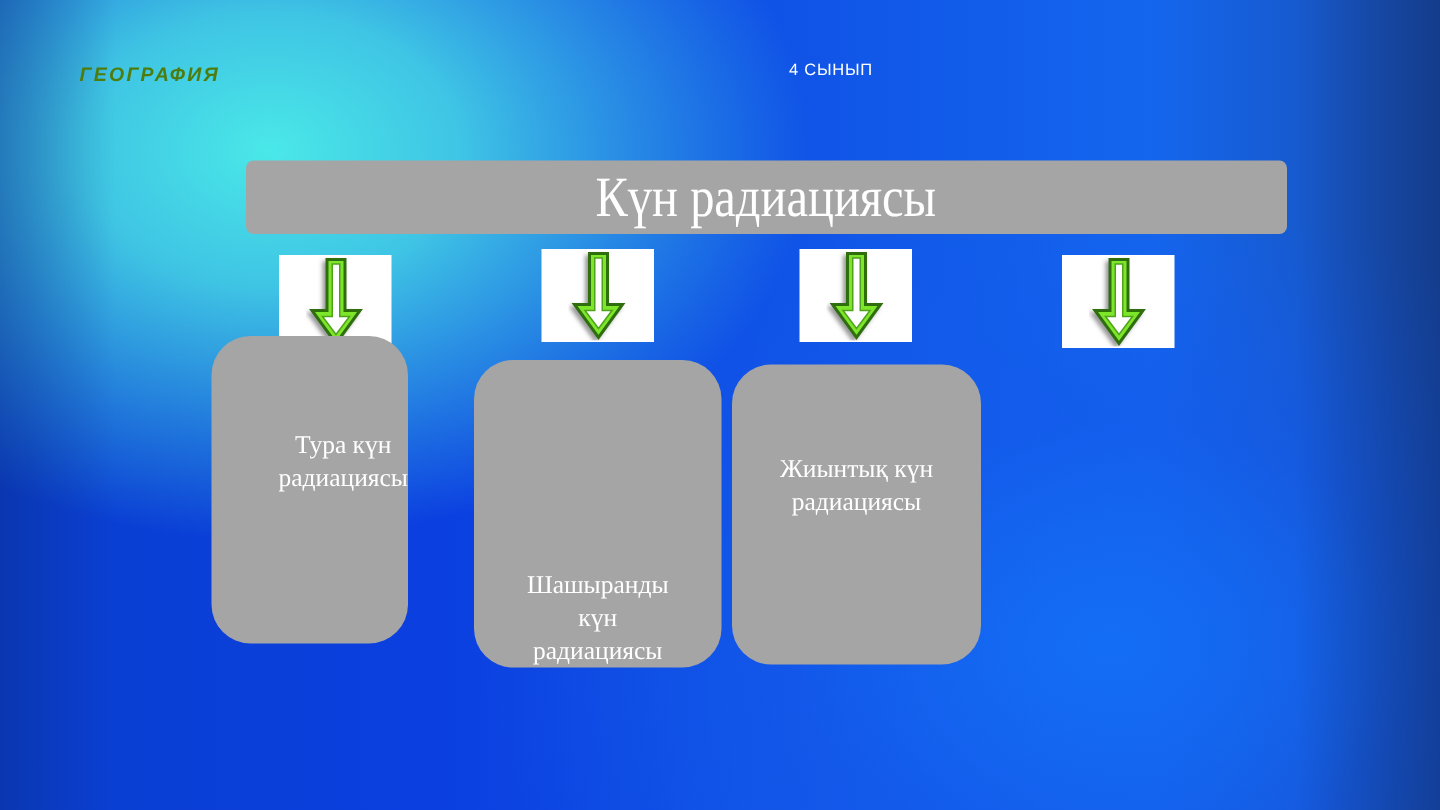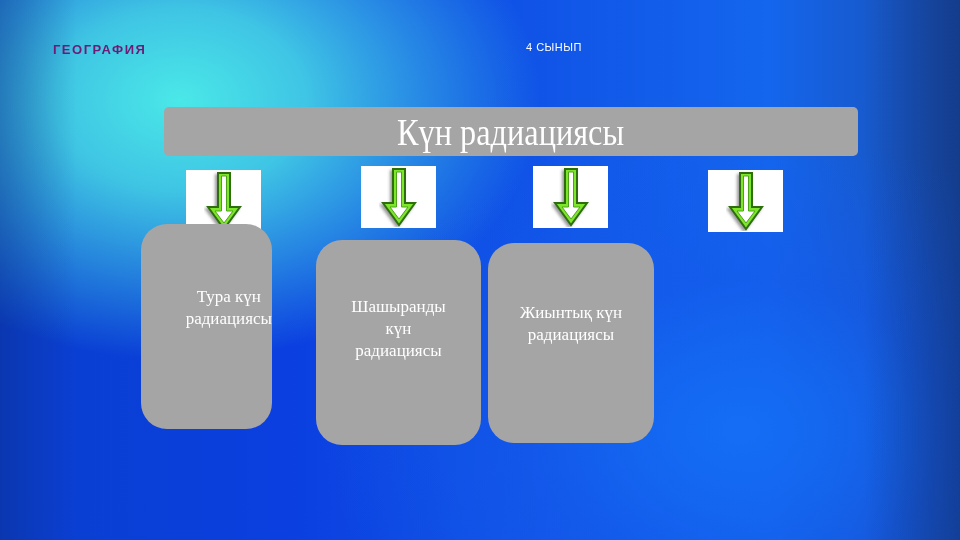--- a/index.html
+++ b/index.html
@@ -11,21 +11,21 @@
       radial-gradient(ellipse 420px 300px at 740px 430px, rgba(20,110,245,1) 0%, rgba(20,90,235,0.6) 50%, rgba(20,70,220,0) 100%),
       linear-gradient(90deg, #0a3fcf 0%, #0b3fe0 30%, #1157e8 60%, #1466ee 80%, #1a4fb0 100%);
   }
   .slide { position: absolute; inset: 0; }
   .edge-dark {
     position: absolute; inset: 0; pointer-events: none;
     background: linear-gradient(90deg, rgba(10,40,120,0.35) 0%, rgba(0,0,0,0) 8%, rgba(0,0,0,0) 90%, rgba(15,45,110,0.55) 100%);
   }
   .subject {
     position: absolute; left: 53px; top: 42px;
-    color: #701a75; font-size: 13px; letter-spacing: 1.5px; font-weight: bold;
+    color: #4d7c0f; font-size: 13px; letter-spacing: 1.5px; font-weight: bold; font-style: italic;
   }
   .grade {
     position: absolute; left: 526px; top: 41px;
     color: #ffffff; font-size: 11px; letter-spacing: 0.5px;
   }
   .title-bar {
     position: absolute; left: 141px; top: 107px; width: 694px; height: 49px;
     background: #a5a5a5; border-radius: 5px;
     display: flex; align-items: center; justify-content: center; margin-left: 23px;
   }
@@ -86,21 +86,21 @@
     <svg width="40" height="60" viewBox="0 0 40 60">
       <path d="M14 2 H26 V36 H36 L20 58 L4 36 H14 Z" fill="#7ee62a" stroke="#2f6e10" stroke-width="2" filter="url(#sh1)"></path>
       <path d="M17.5 5 H22.5 V40 H29 L20 52 L11 40 H17.5 Z" fill="#ffffff" stroke="#4fa31a" stroke-width="1"></path>
     </svg>
   </div>
 
   <div class="card" style="left:141px; top:224px; width:131px; height:205px;justify-content:flex-end;">
     <div class="card-text" style="margin-top:-38px;">Тура күн
 радиациясы</div>
   </div>
-  <div class="card" style="left:316px; top:240px; width:165px; height:205px;">
+  <div class="card" style="left:316px; top:240px; width:165px; height:205px;align-items:flex-end;">
     <div class="card-text" style="margin-top:-28px;">Шашыранды
 күн
 радиациясы</div>
   </div>
   <div class="card" style="left:488px; top:243px; width:166px; height:200px;">
     <div class="card-text" style="margin-top:-38px;">Жиынтық күн
 радиациясы</div>
   </div>
 </div>
 

